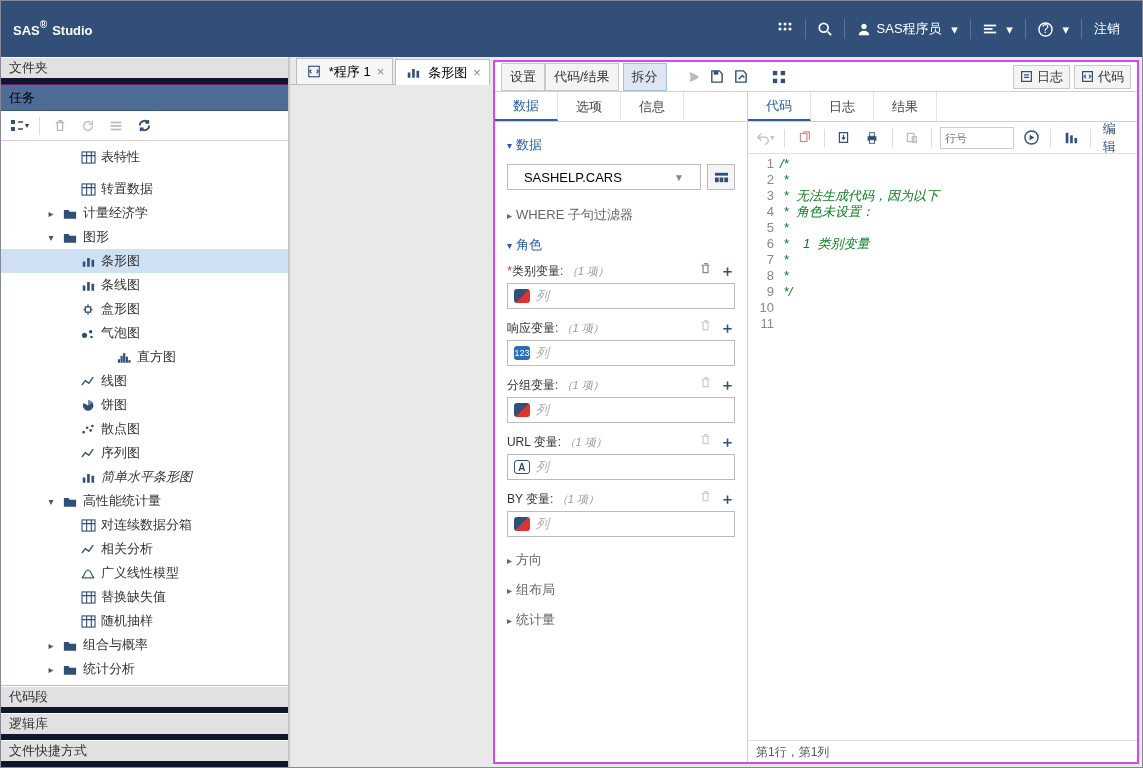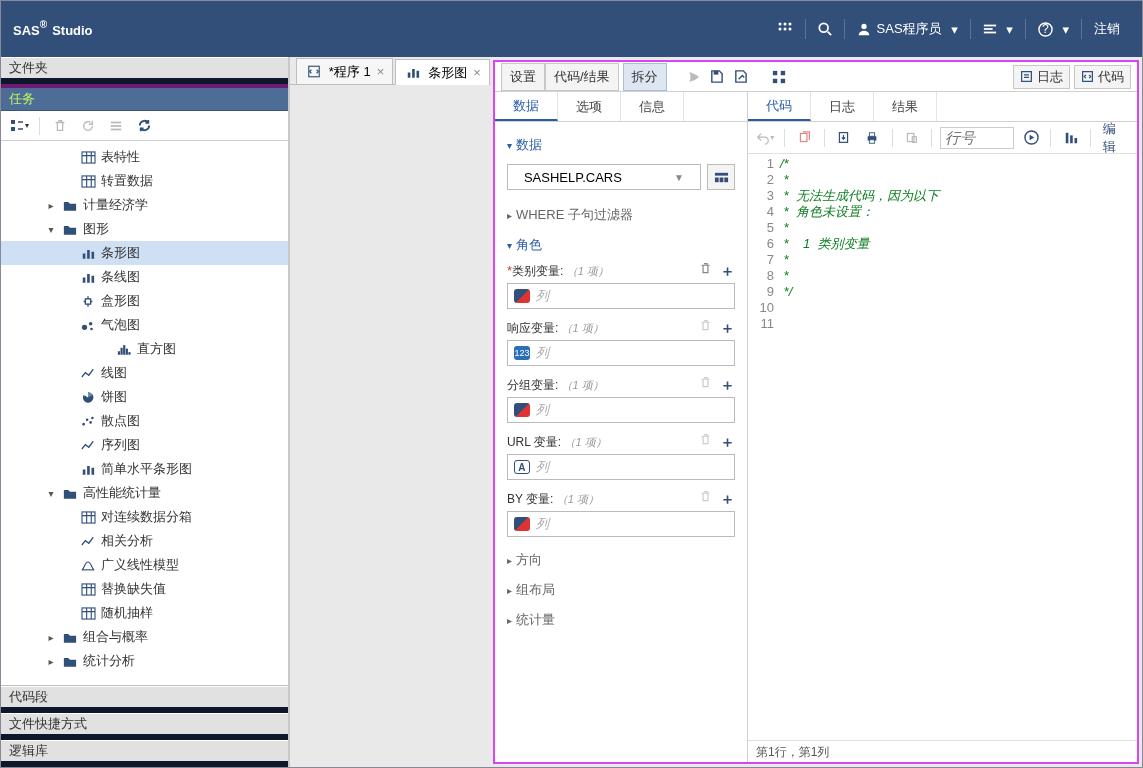--- a/index.html
+++ b/index.html
@@ -7,21 +7,21 @@
 .app{width:1143px;height:768px;display:flex;flex-direction:column;border:1px solid #889}
 .topbar{height:56px;background:#324f79;color:#fff;display:flex;align-items:center;padding:0 12px}
 .brand{font-size:18px;font-weight:bold}
 .brand sup{font-size:10px}
 .topbar .spacer{flex:1}
 .top-item{display:flex;align-items:center;gap:6px;padding:0 10px;height:100%;cursor:pointer;color:#fff}
 .top-sep{width:1px;height:20px;background:#5c7399;margin:0 2px}
 .below-top{flex:1;display:flex;overflow:hidden}
 .left-pane{width:353px;background:#e9e9e9;display:flex;flex-direction:column;border-right:2px solid #c8c8c8}
 .pane-header{height:27px;background:#e1e1e1;border-top:1px solid #fff;border-bottom:6px solid #0f172a;padding:0 8px;display:flex;align-items:center;font-size:13px;color:#333;cursor:pointer}
-.pane-header.dark{background:#4d6d97;color:#bef264;border-top:4px solid #701a75;border-bottom:1px solid #3b5576}
+.pane-header.dark{background:#4d6d97;color:#000000;border-top:1px solid #701a75;border-bottom:1px solid #3b5576}
 .tasks-body{flex:1;background:#fff;overflow:auto;border-bottom:1px solid #bdbdbd}
 .toolbar{height:30px;background:#fff;border-bottom:1px solid #d0d0d0;display:flex;align-items:center;gap:4px;padding:0 6px}
 .tb-btn{width:24px;height:24px;display:flex;align-items:center;justify-content:center;cursor:pointer;color:#324f79}
 .tree{padding:4px 0}
 .tree-row{height:24px;display:flex;align-items:center;gap:4px;cursor:pointer;white-space:nowrap}
 .tree-row.selected{background:#cfe0f5}
 .tree-toggle{width:12px;text-align:center;color:#555;font-size:10px}
 .tree-icon{width:18px;height:16px;display:inline-flex;align-items:center;justify-content:center;color:#324f79;font-weight:bold}
 .tree-label{color:#333}
 .right-pane{flex:1;display:flex;flex-direction:row;background:#e9e9e9}
@@ -59,21 +59,21 @@
 .role-act{cursor:pointer;color:#324f79;font-weight:bold;font-size:15px}
 .role-act.trash{color:#888;font-weight:normal}
 .role-act.disabled{color:#ccc;cursor:default}
 .role-box{height:26px;border:1px solid #bbb;background:#fff;display:flex;align-items:center;padding:0 6px;gap:6px;color:#aaa;font-style:italic;cursor:pointer}
 .role-box .pill{width:16px;height:14px;border-radius:3px;background:#324f79;display:inline-block}
 .role-box .pill.num{background:#2a6fb8}
 .role-box .pill.a{background:#fff;border:1px solid #324f79;color:#324f79;font-style:normal;font-size:10px;display:flex;align-items:center;justify-content:center;font-weight:bold}
 .code-toolbar{height:32px;border-bottom:1px solid #e0e0e0;display:flex;align-items:center;padding:0 6px;gap:6px}
 .ct-btn{width:24px;height:22px;display:flex;align-items:center;justify-content:center;cursor:pointer;color:#324f79}
 .ct-sep{width:1px;height:18px;background:#ddd;margin:0 2px}
-.line-input{width:74px;height:22px;border:1px solid #ccc;padding:0 4px;font-style:italic;color:#aaa;font-size:15px}
+.line-input{width:74px;height:22px;border:1px solid #ccc;padding:0 4px;color:#aaa;font-size:11px}
 .code-area{flex:1;display:flex;overflow:auto;background:#fff;font-family:Consolas,monospace}
 .gutter{background:#fff;color:#888;text-align:right;padding:2px 6px 2px 8px;font-size:12px;min-width:32px}
 .gutter div{height:16px;line-height:16px}
 .code{flex:1;padding:2px 0;color:#0a7e1f;font-style:italic;font-size:12px}
 .code div{height:16px;line-height:16px;white-space:pre}
 .status{height:22px;text-align:left;padding:0 8px;color:#555;border-top:1px solid #e0e0e0;line-height:22px;font-size:12px}
 svg{display:block}
 </style>
 </head>
 <body>
@@ -165,21 +165,21 @@
             <div class="tree-row" style="padding-left: 62px;">
               <span class="tree-toggle"></span>
               <span class="tree-icon">
                 <svg width="15" height="13" viewBox="0 0 16 14" fill="none" stroke="#324f79" stroke-width="1.2">
                   <rect x="1" y="1" width="14" height="12"></rect>
                   <path d="M1 5h14M6 1v12M11 1v12"></path>
                 </svg>
               </span>
               <span class="tree-label">表特性</span>
             </div>
-            <div class="tree-row" style="padding-left: 62px;">
+            <div class="tree-row" style="padding-left: 62px; margin-top: 8px;">
               <span class="tree-toggle"></span>
               <span class="tree-icon">
                 <svg width="15" height="13" viewBox="0 0 16 14" fill="none" stroke="#324f79" stroke-width="1.2">
                   <rect x="1" y="1" width="14" height="12"></rect>
                   <path d="M1 5h14M6 1v12M11 1v12"></path>
                 </svg>
               </span>
               <span class="tree-label">转置数据</span>
             </div>
             <div class="tree-row" style="padding-left: 44px;">
@@ -289,21 +289,21 @@
             </div>
             <div class="tree-row" style="padding-left: 62px;">
               <span class="tree-toggle"></span>
               <span class="tree-icon">
                 <svg width="14" height="13" viewBox="0 0 16 14" fill="none" stroke="#324f79" stroke-width="1.5">
                   <path d="M1 11l4-5 4 3 5-7"></path>
                 </svg>
               </span>
               <span class="tree-label">序列图</span>
             </div>
-            <div class="tree-row" style="padding-left: 62px;">
+            <div class="tree-row" style="padding-left: 62px; font-style: italic;">
               <span class="tree-toggle"></span>
               <span class="tree-icon">
                 <svg width="14" height="13" viewBox="0 0 16 14" fill="#324f79">
                   <rect x="2" y="7" width="3" height="6"></rect>
                   <rect x="7" y="3" width="3" height="10"></rect>
                   <rect x="12" y="5" width="3" height="8"></rect>
                 </svg>
               </span>
               <span class="tree-label">简单水平条形图</span>
             </div>
@@ -379,22 +379,22 @@
               <span class="tree-icon">
                 <svg width="14" height="13" viewBox="0 0 16 14" fill="#324f79">
                   <path d="M1 3h5l2 2h7v8H1z"></path>
                 </svg>
               </span>
               <span class="tree-label">统计分析</span>
             </div>
           </div>
       </div>
       <div class="pane-header">代码段</div>
+      <div class="pane-header">逻辑库</div>
       <div class="pane-header">文件快捷方式</div>
-      <div class="pane-header">逻辑库</div>
     </div>
 
     <div class="right-pane">
       <div class="file-tabs" id="file-tabs">
           <div class="file-tab">
             <span class="tree-icon">
               <svg width="14" height="13" viewBox="0 0 16 14" fill="none" stroke="#324f79" stroke-width="1.3">
                 <rect x="2" y="1" width="12" height="12"></rect>
                 <path d="M5 5l-2 2 2 2M11 5l2 2-2 2"></path>
               </svg>

